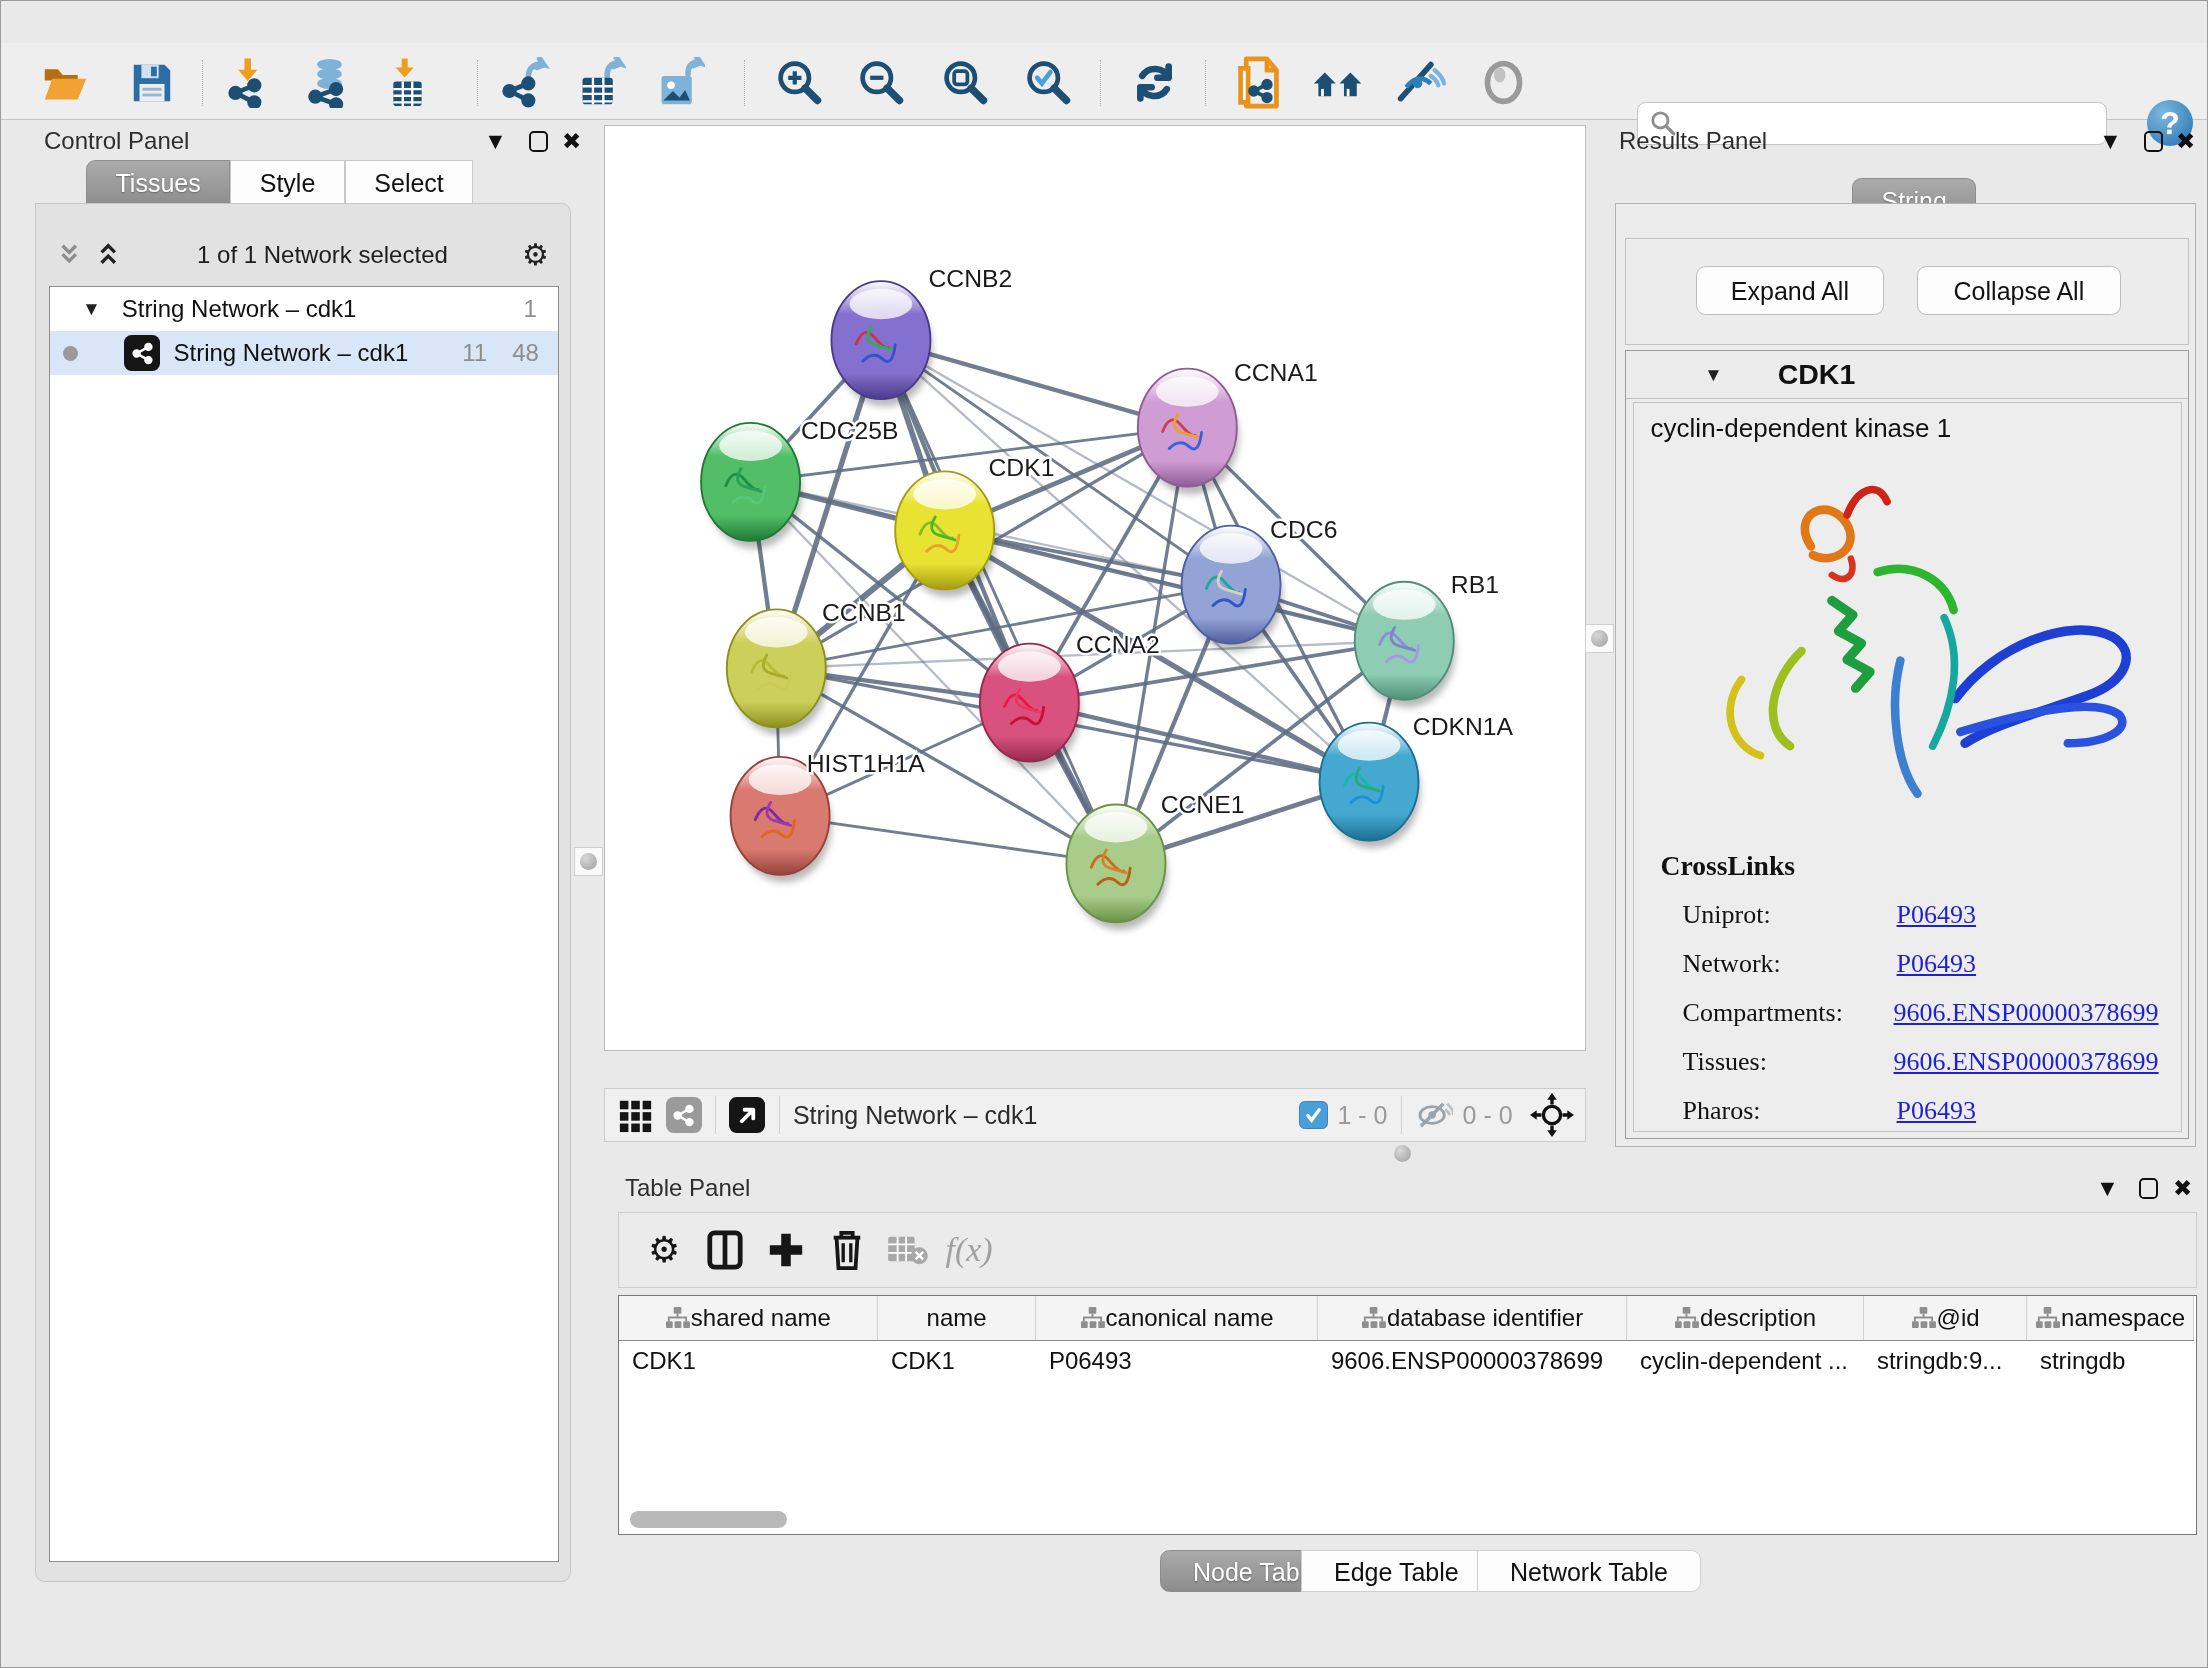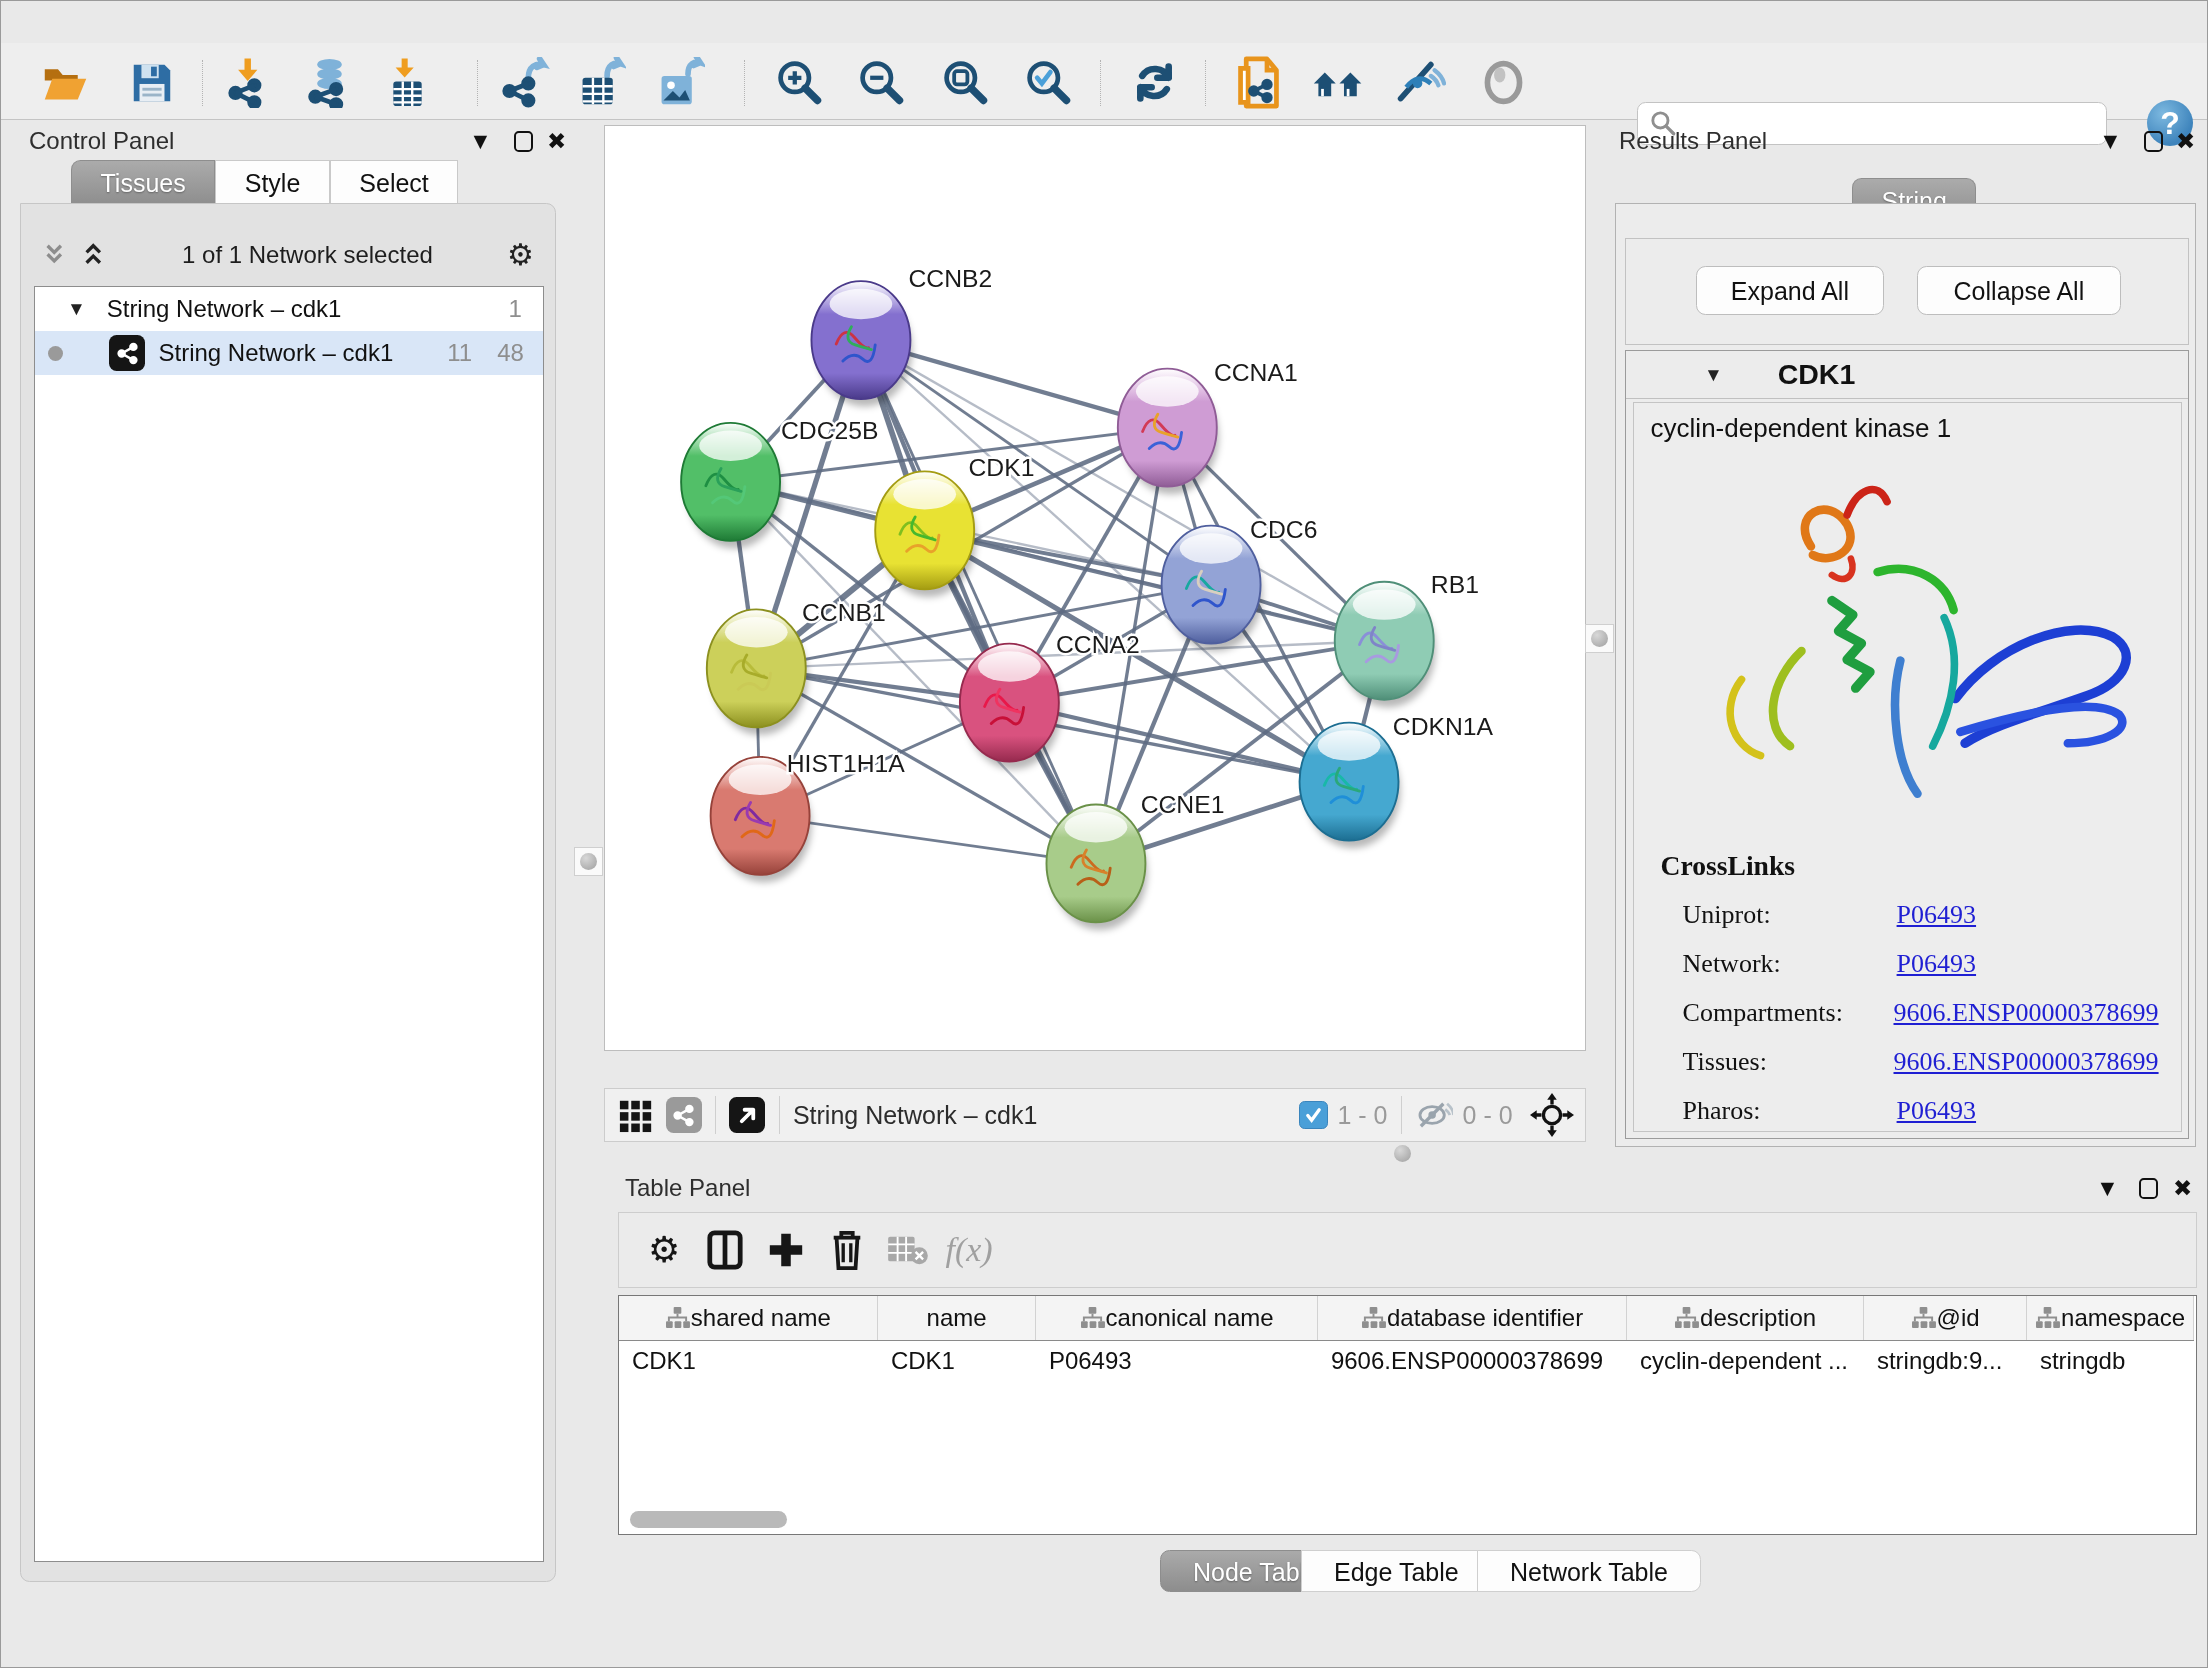--- a/index.html
+++ b/index.html
@@ -29,21 +29,21 @@
   .help-btn { position:absolute; left:2146px; top:57px; width:46px; height:46px; border-radius:50%;
     background:radial-gradient(circle at 35% 30%, #7db9e0, #3e84bc 70%); color:#fff;
     font-size:32px; font-weight:bold; text-align:center; line-height:46px; cursor:pointer; }
 
   
   .ptitle { font-size:24px; color:#2e2e2e; }
   .pctl { position:absolute; top:0; font-size:23px; color:#111; cursor:pointer; line-height:32px; }
   .float-ico { display:inline-block; width:19px; height:21px; border:2.9px solid #111; border-radius:4.8px; }
 
   
-  #control-panel { position:absolute; left:11px; top:124px; width:552px; height:1465px; }
+  #control-panel { position:absolute; left:26px; top:124px; width:552px; height:1465px; }
   #results-panel { position:absolute; left:1601px; top:124px; width:595px; height:1027px; }
   #table-panel   { position:absolute; left:609px;  top:1165px; width:1594px; height:428px; }
 
   .tab { display:inline-block; height:44px; line-height:44px; padding:0 28.5px; font-size:25px;
     background:#fdfdfd; border:1px solid #c9c9c9; border-bottom:none; color:#111;
     cursor:pointer; }
   .tab.last  { border-radius:0 9.5px 0 0; }
   .tab.sel { background:linear-gradient(#ababab,#8e8e8e); color:#fff; text-shadow:0 1px 1.9px rgba(0,0,0,.35);
     border-color:#8e8e8e; border-radius:9.5px 0 0 0; }
   .cp-box { position:absolute; left:7.6px; top:78px; width:536px; height:1379px;
@@ -55,21 +55,21 @@
   .tree-row { position:relative; height:44px; display:flex; align-items:center; cursor:pointer; }
   .tree-row.sel { background:#d9e6f7; }
   .share-chip { display:inline-flex; width:36px; height:36px; border-radius:7.6px; background:#151515;
     align-items:center; justify-content:center; }
   .share-chip.gray { background:#9a9a9a; }
   .cnt { color:#8e8e8e; }
 
   
   #network-panel { position:absolute; left:603px; top:124px; width:982px; height:1018px; }
   #net-canvas { position:absolute; left:0; top:0; width:982px; height:926px; background:#fff;
-    border:1px solid #bdbdbd; }
+    border:1px solid #bdbdbd;padding-left:20px; }
   #net-toolbar { position:absolute; left:0; top:963px; width:982px; height:54px; background:#f0f0f0;
     border:1px solid #cccccc; display:flex; align-items:center; }
   .nt-div { width:0; height:38px; border-left:1px solid #cfcfcf; margin:0 13.3px; }
   .nt-label { font-size:25px; color:#2c2c2c; }
   .nt-count { font-size:25px; color:#9a9a9a; margin-left:9.5px; }
   .blue-check { width:28.5px; height:28.5px; border-radius:5.7px; background:#4a9fd8; border:1px solid #3a85bd;
     display:inline-flex; align-items:center; justify-content:center; }
 
   
   .rp-outer { position:absolute; left:13.3px; top:78px; width:581px; height:944px;

